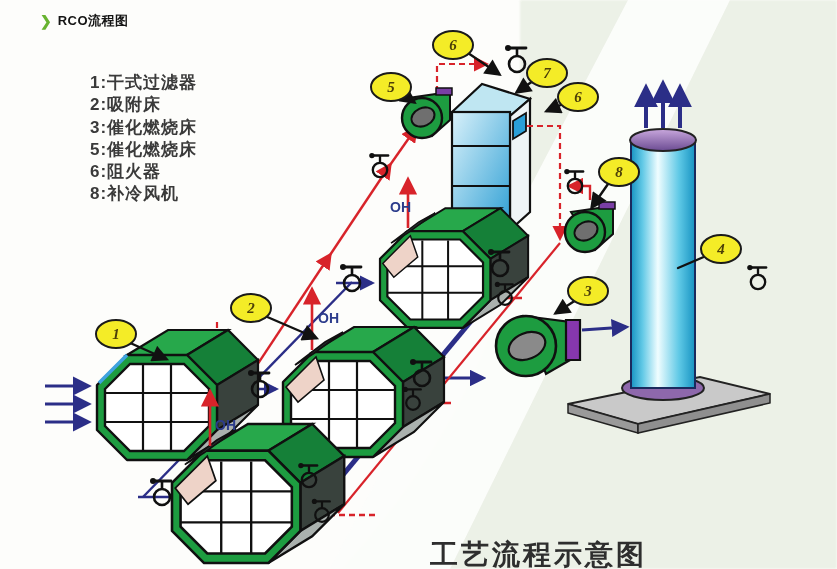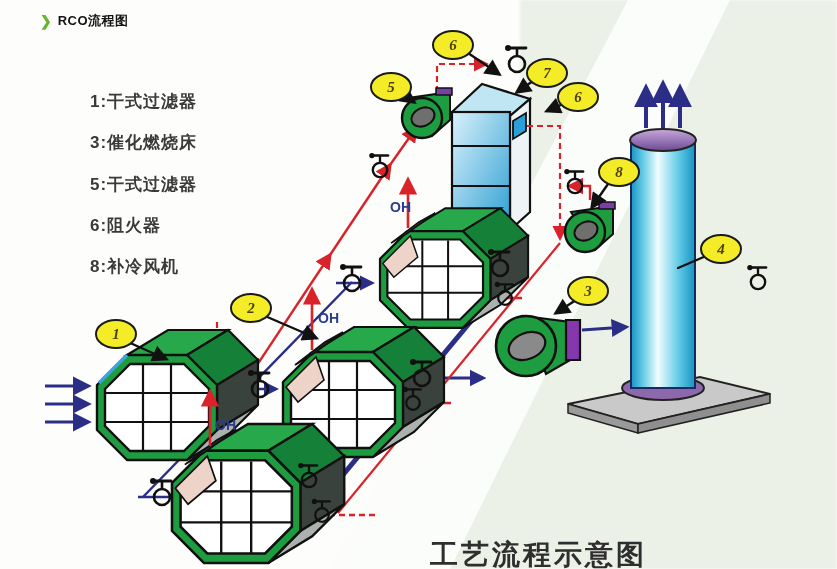--- a/index.html
+++ b/index.html
@@ -3,21 +3,21 @@
 <meta charset="utf-8">
 <style>
   html,body{margin:0;padding:0;background:#ffffff;}
   .stage{position:relative;width:837px;height:569px;overflow:hidden;background:#fdfdfb;
          font-family:"Liberation Sans",sans-serif;}
   .stage svg{position:absolute;left:0;top:0;}
   .title-bar{position:absolute;left:40px;top:12px;display:flex;align-items:center;gap:6px;}
   .title-bar .chev{color:#67b32f;font-size:14px;font-weight:bold;line-height:1;}
   .title-bar .ttl{font-size:13px;font-weight:bold;color:#141414;letter-spacing:.5px;}
   .legend{position:absolute;left:90px;top:72px;}
-  .legend div{font-size:17px;line-height:22.3px;color:#3a3a3a;font-weight:600;letter-spacing:1px;margin-top:19px;}
+  .legend div{font-size:17px;line-height:22.3px;color:#3a3a3a;font-weight:600;letter-spacing:1px;}
   .caption{position:absolute;left:430px;top:536px;font-size:28px;font-weight:600;color:#2e2e2e;letter-spacing:3px;}
   text.num{font-family:"Liberation Serif",serif;font-style:italic;font-weight:bold;font-size:15px;fill:#4c3f08;text-anchor:middle;}
   text.oh{font-size:14px;font-weight:bold;fill:#2c3c8c;}
 </style>
 </head>
 <body>
 
 <div class="stage">
 
 <svg width="837" height="569" viewBox="0 0 837 569">
@@ -234,21 +234,22 @@
   </g>
 </svg>
 
 <div class="title-bar">
   <span class="chev">❯</span>
   <span class="ttl">RCO流程图</span>
 </div>
 
 <div class="legend">
   <div>1:干式过滤器</div>
+  <div>2:吸附床</div>
   <div>3:催化燃烧床</div>
-  <div>5:干式过滤器</div>
+  <div>5:催化燃烧床</div>
   <div>6:阻火器</div>
   <div>8:补冷风机</div>
 </div>
 
 <div class="caption">工艺流程示意图</div>
 
 </div>
 
 </body></html>

